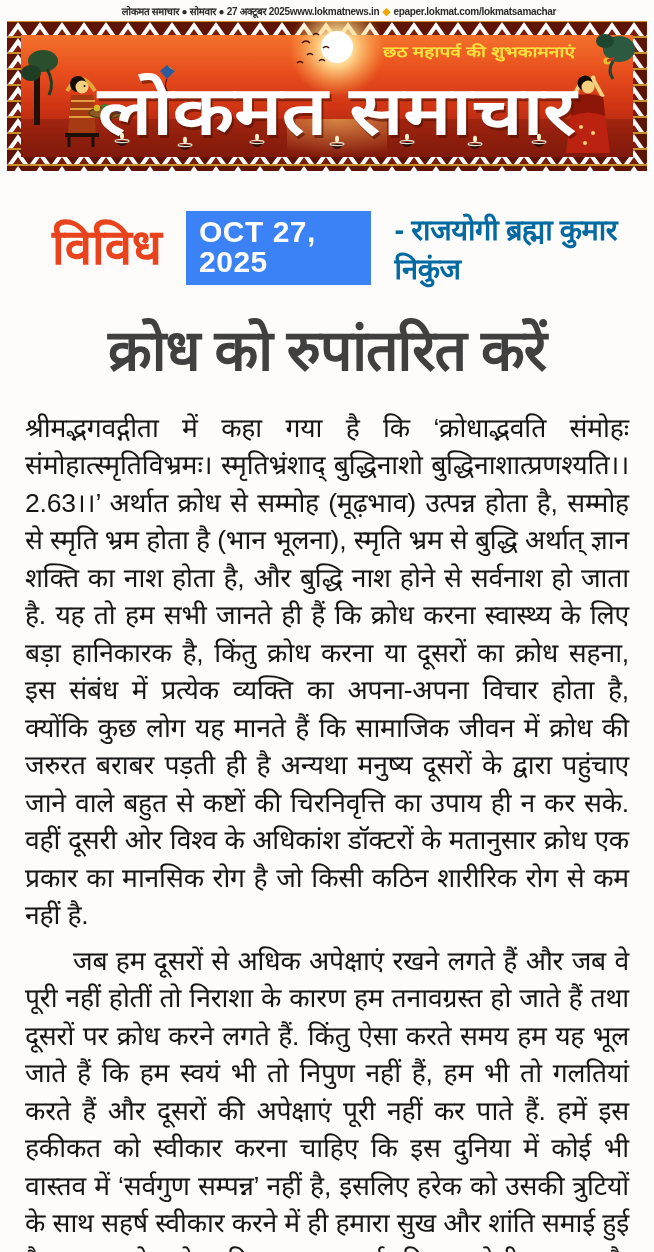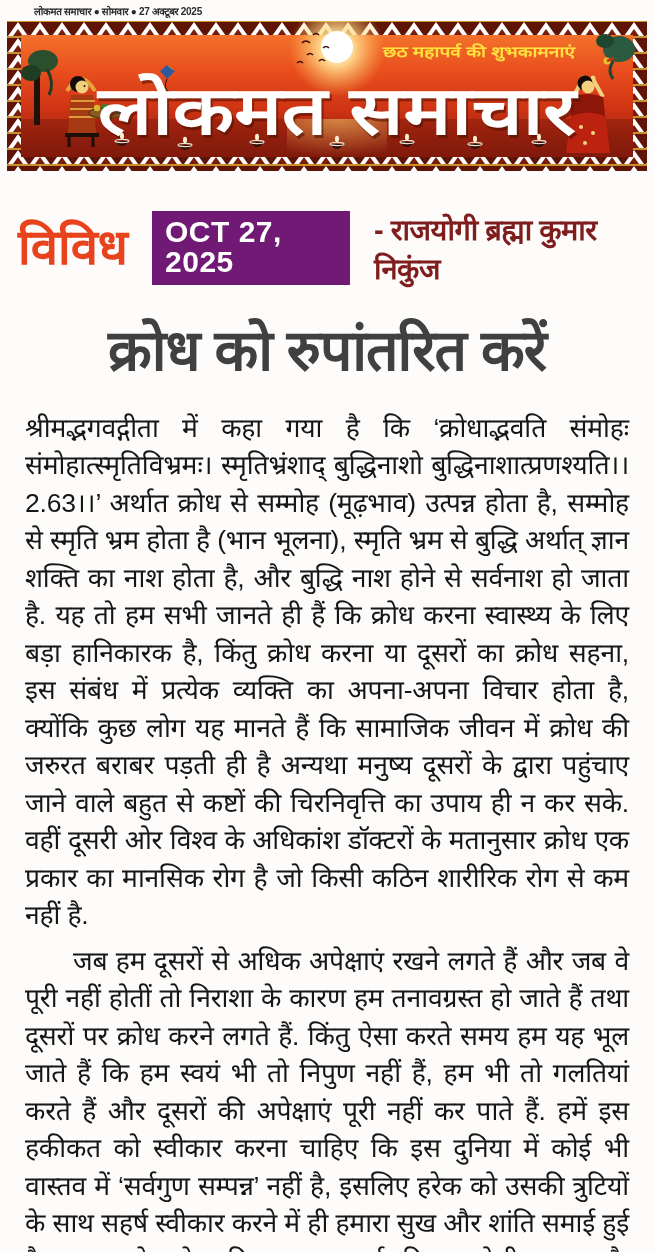--- a/index.html
+++ b/index.html
@@ -3,41 +3,41 @@
 <meta charset="utf-8">
 <style>
   html,body { margin:0; padding:0; }
   body {
     width:654px; height:1252px; background:#fdfcfb; overflow:hidden;
     font-family:"Liberation Sans","DejaVu Sans",sans-serif;
   }
 
   
   .topbar {
-    display:flex; justify-content:space-between; align-items:center;
+    display:flex; justify-content:center; align-items:center;
     padding:4px 10px 2px 34px; font-size:10px; font-weight:bold;
     color:#2a2a2a; letter-spacing:-0.3px; filter:blur(0.4px);
     white-space:nowrap; overflow:hidden;
   }
   .topbar .accent { color:#f0a400; filter:none; font-size:11px; padding:0 3px; }
 
   
   .masthead { margin:1px 7px 0 7px; line-height:0; }
 
   
   .section-row {
     display:flex; align-items:center; gap:24px;
-    padding:0 18px; margin-top:38px;
+    padding:0 18px; margin-top:38px;margin-left:34px;
   }
   .section-label { color:#e8431c; font-size:49px; font-weight:800; line-height:1.05; }
   .date-box {
-    background:#701a75; color:#fff; font-size:30px; font-weight:700;
+    background:#3b82f6; color:#fff; font-size:30px; font-weight:700;
     padding:6px 13px 8px 13px; letter-spacing:0.5px; line-height:1;
   }
-  .byline { font-size:29px; font-weight:700; color:#7f1d1d; letter-spacing:-0.5px; }
+  .byline { font-size:29px; font-weight:700; color:#0369a1; letter-spacing:-0.5px; }
 
   
   .headline {
     text-align:center; font-size:57px; font-weight:700; color:#404040;
     margin-top:32px; line-height:1.1; letter-spacing:-1px;
   }
 
   
   .body-text {
     padding:0 17px; margin-top:28px;
@@ -45,20 +45,23 @@
     text-align:justify; letter-spacing:-0.2px;
   }
   .body-text p { margin:8px; }
   .body-text p.indent { text-indent:48px; }
 </style>
 </head>
 <body>
 
 <div class="topbar">
   <span>लोकमत समाचार ● सोमवार ● 27 अक्टूबर 2025</span>
+  <span>
+    <span>www.lokmatnews.in</span><span class="accent">◆</span><span>epaper.lokmat.com/lokmatsamachar</span>
+  </span>
 </div>
 
 <div class="masthead">
 <svg width="640" height="150" viewBox="0 0 640 150">
   <defs>
     <pattern id="zz" width="22" height="16" patternUnits="userSpaceOnUse">
       <rect width="22" height="16" fill="#5e1407"></rect>
       <polygon points="1,15 11,1 21,15" fill="#ffffff"></polygon>
       <polygon points="6,15 11,8 16,15" fill="#7a1c0a"></polygon>
       <rect y="15" width="22" height="1" fill="#c98f2a"></rect>

